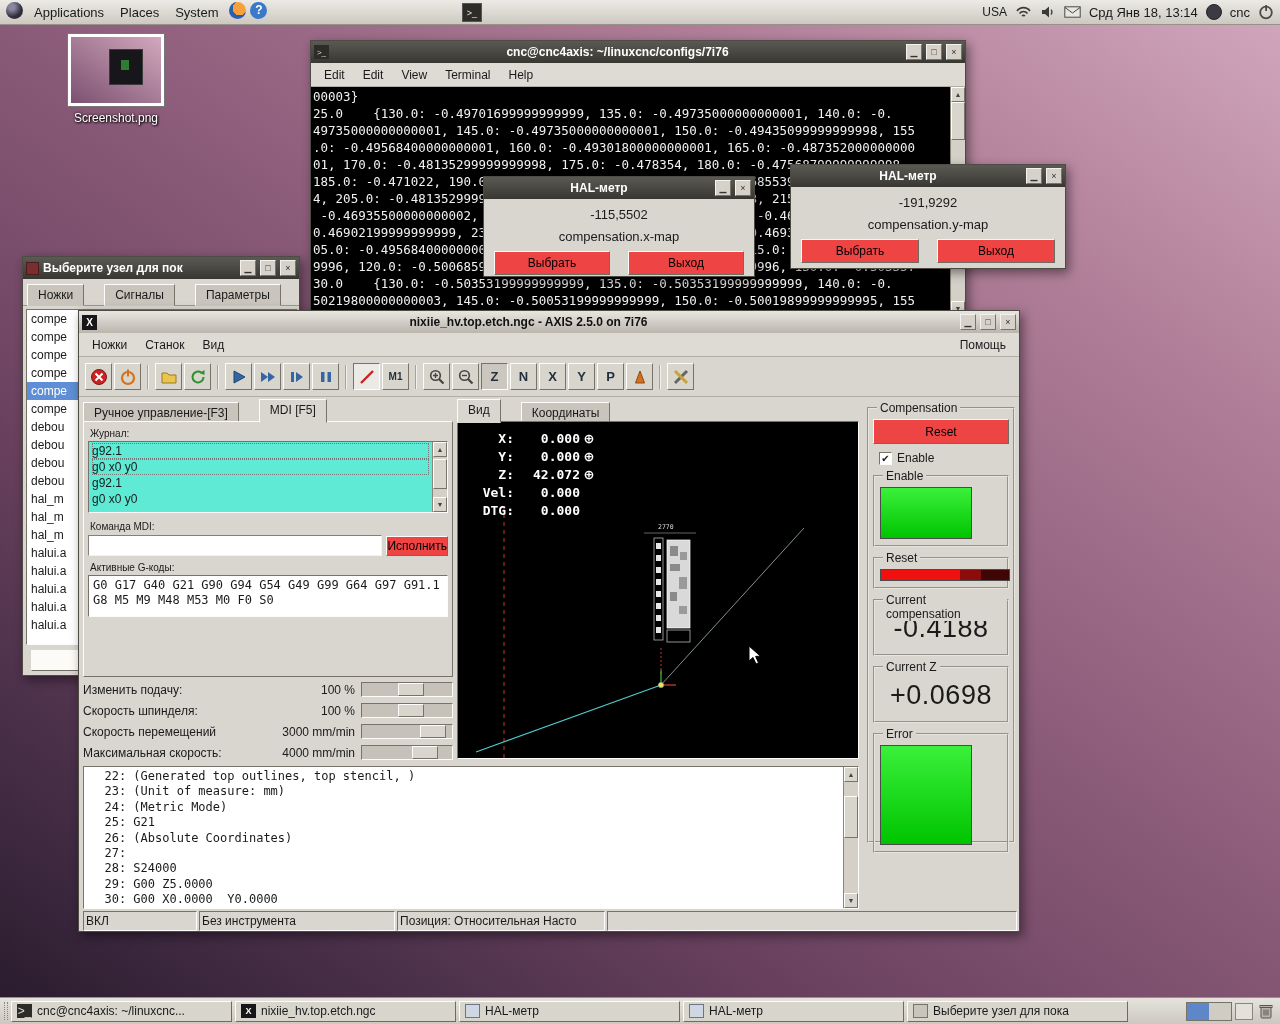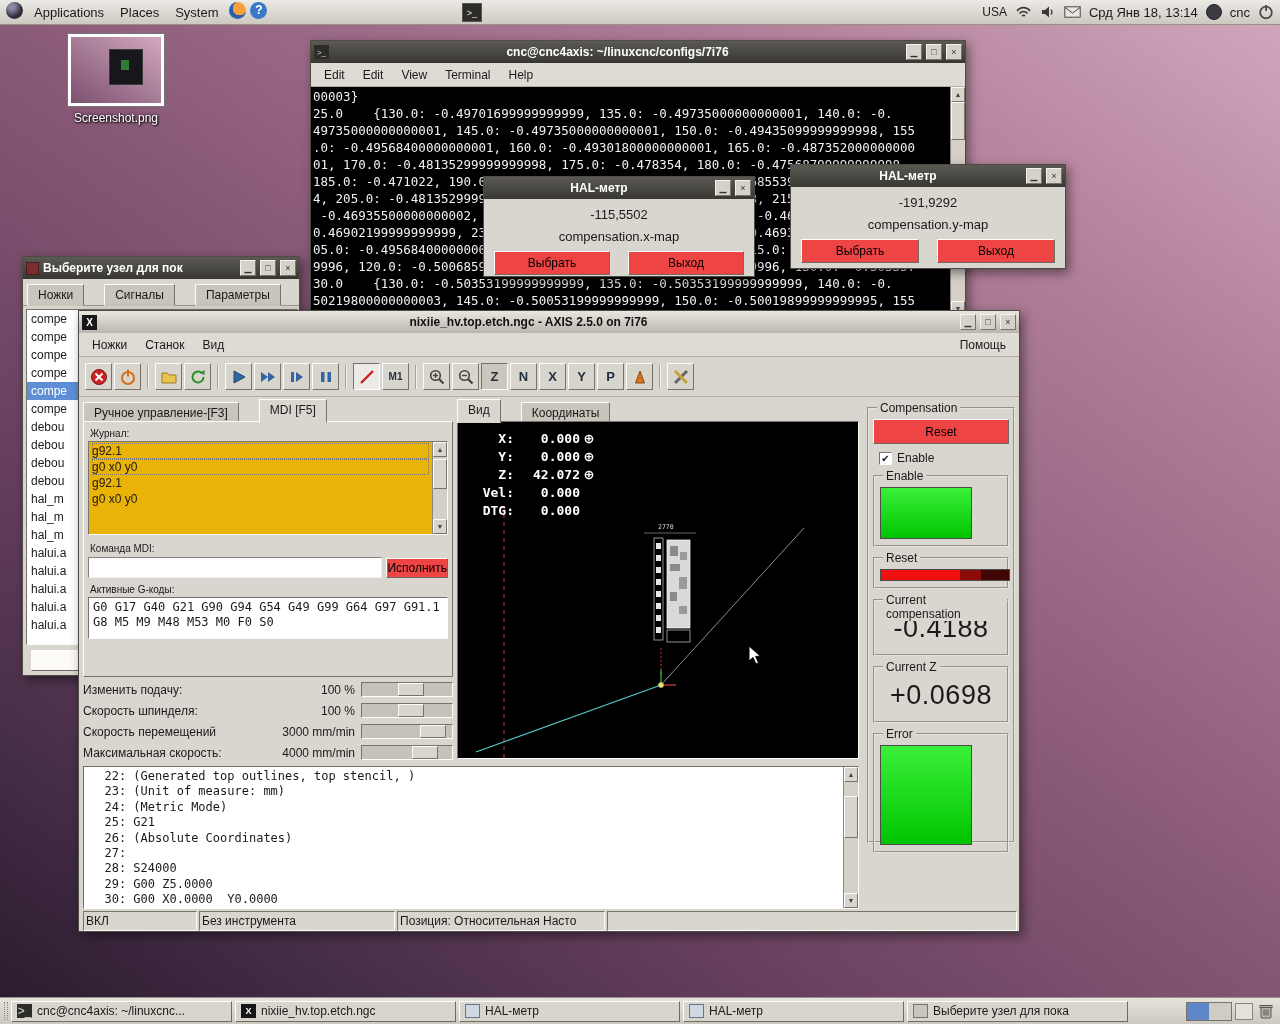--- a/index.html
+++ b/index.html
@@ -95,21 +95,21 @@
   border:1px solid;border-color:#fdfcfa #77736b #77736b #fdfcfa;cursor:pointer}
 .tbtn.pressed{background:#cbc7bf;border-color:#77736b #fdfcfa #fdfcfa #77736b}
 .tbtn.pressed.white{background:#eceae6}
 .tsep{width:2px;height:24px;margin:0 4px;border-left:1px solid #a7a39b;border-right:1px solid #f2f0ec}
 .tletter{font-weight:bold;font-size:13px;color:#24303e}
 .axis-body{position:relative;height:534px}
 .ltabs{position:absolute;left:4px;top:2px;display:flex;align-items:flex-end}
 .lpanel{position:absolute;left:4px;top:24px;width:370px;height:256px;background:#d9d6cf;
   border:1px solid;border-color:#fdfcfa #77736b #77736b #fdfcfa;padding:4px 4px}
 .lbl{font-size:10px;margin:2px 2px}
-.journal{position:relative;height:94px;display:flex;background:#eab308;border:1px solid;border-color:#77736b #fdfcfa #fdfcfa #77736b}
+.journal{position:relative;height:72px;display:flex;background:#5eead4;border:1px solid;border-color:#77736b #fdfcfa #fdfcfa #77736b}
 .jlist{flex:1;padding:1px 3px;font-size:12px;overflow:hidden}
 .jitem{height:16px;line-height:16px;white-space:pre}
 .jitem:nth-child(1),.jitem:nth-child(2){outline:1px dotted #777;outline-offset:-1px}
 .mdirow{display:flex;gap:4px;margin:3px 0;align-items:center}
 .mdi-input{flex:1;height:21px;padding:0 3px;font-size:12px}
 .exec{height:20px;padding:0 0}
 .gcodes{height:42px;background:#fff;border:1px solid;border-color:#77736b #fdfcfa #fdfcfa #77736b;
   font-size:12px;line-height:15px;padding:2px 4px}
 .gline{white-space:pre}
 .sliders{position:absolute;left:4px;top:282px;width:370px}

